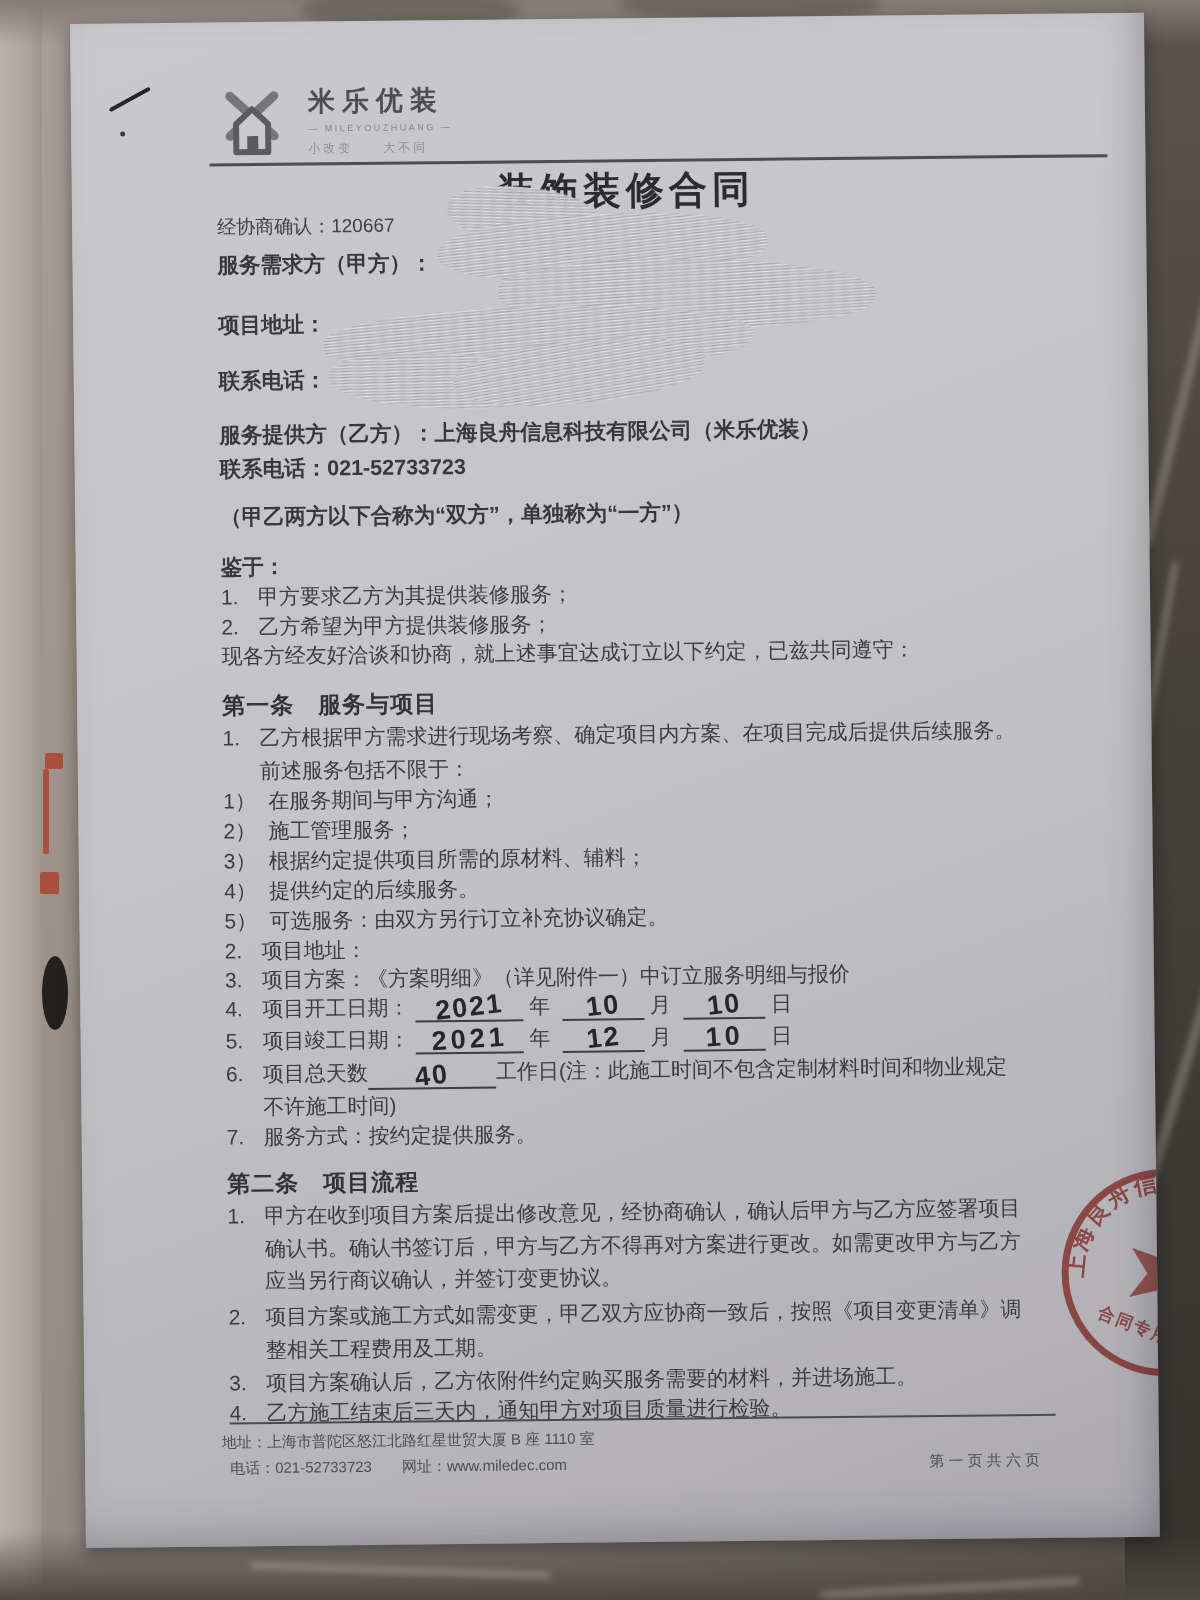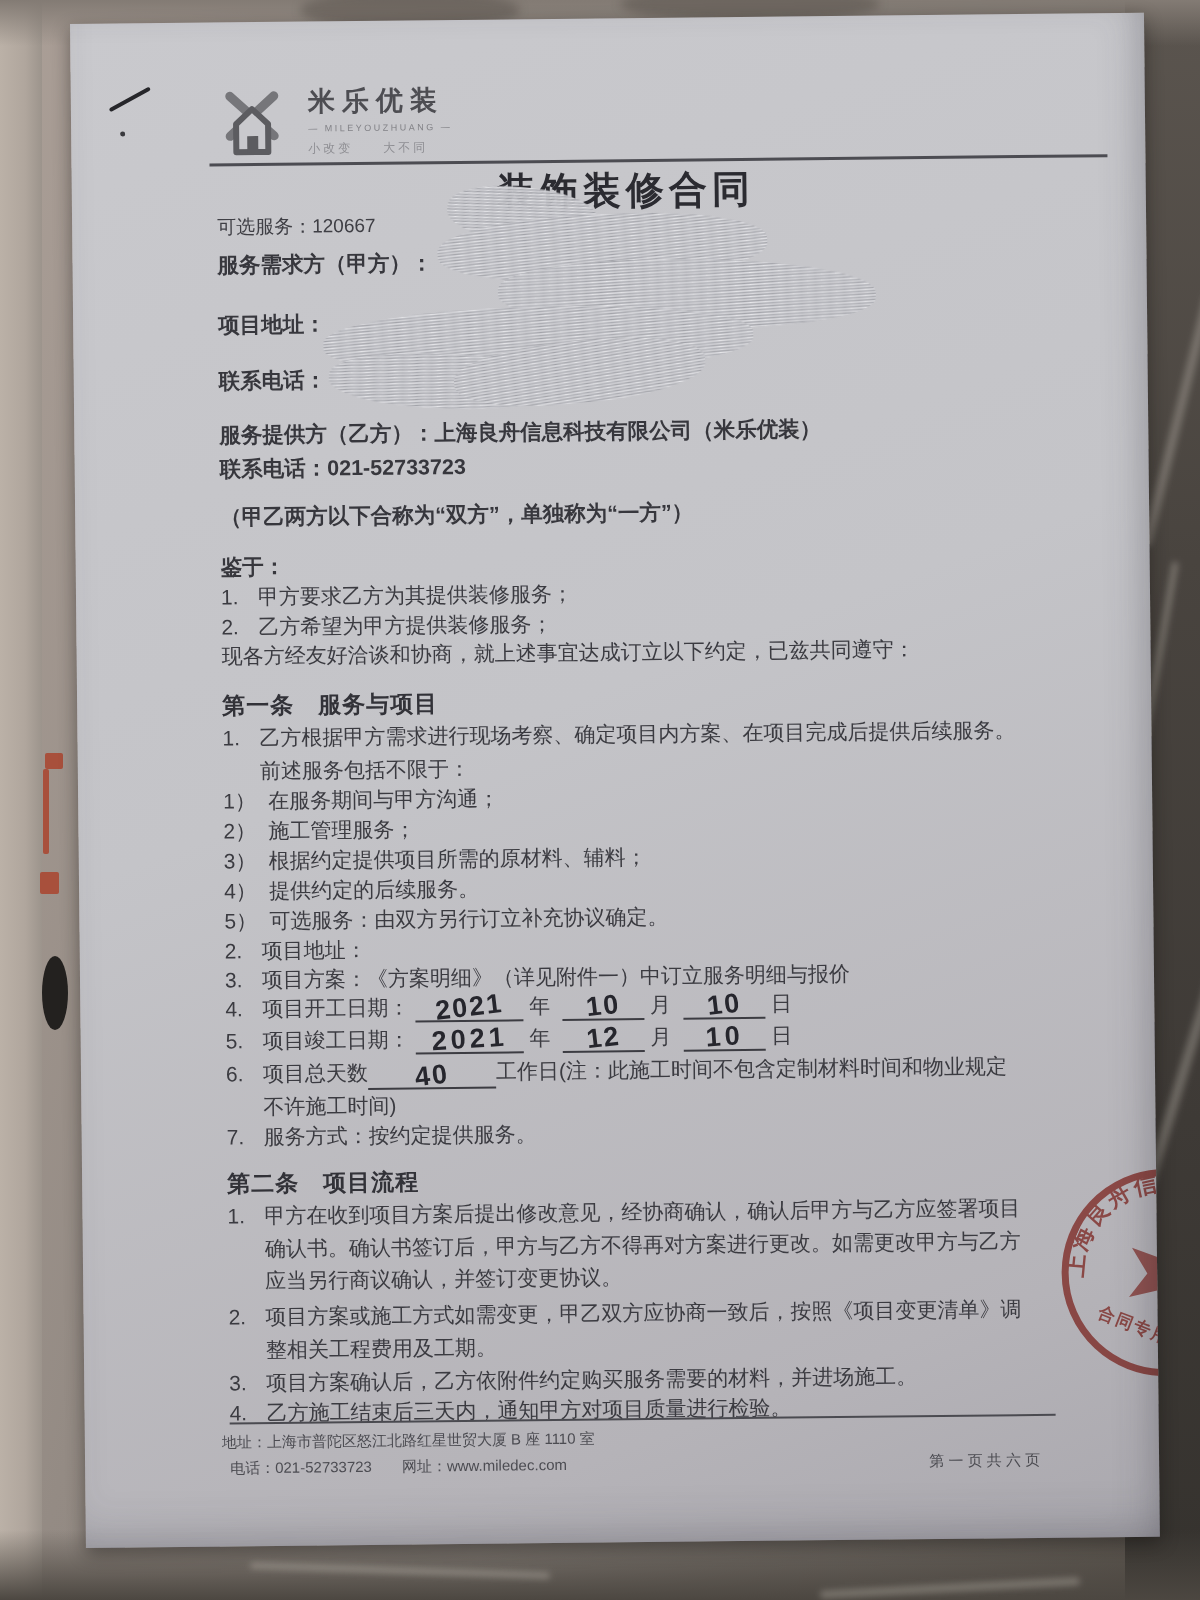--- a/index.html
+++ b/index.html
@@ -105,21 +105,21 @@
       <div class="brand-name">米乐优装</div>
       <div class="brand-latin">— MILEYOUZHUANG —</div>
       <div class="brand-tagline">小改变　　大不同</div>
     </div>
   </div>
   <div class="abs divider"></div>
 
   <div class="abs doc">
 
     <div class="abs title">装饰装修合同</div>
-    <div class="abs cno"><span>可选服务：</span><span>120667</span></div>
+    <div class="abs cno"><span>经协商确认：</span><span>120667</span></div>
 
     <div class="abs lbl" style="top:228px;">服务需求方（甲方）：</div>
     <div class="abs lbl" style="top:288px;">项目地址：</div>
     <div class="abs lbl" style="top:344px;">联系电话：</div>
 
     <div class="abs lbl" style="top:398px;"><span>服务提供方（乙方）：</span><span>上海良舟信息科技有限公司（米乐优装）</span></div>
     <div class="abs lbl" style="top:432px;"><span>联系电话：</span><span>021-52733723</span></div>
 
     <div class="abs lbl" style="top:480px;">（甲乙两方以下合称为“双方”，单独称为“一方”）</div>
 

